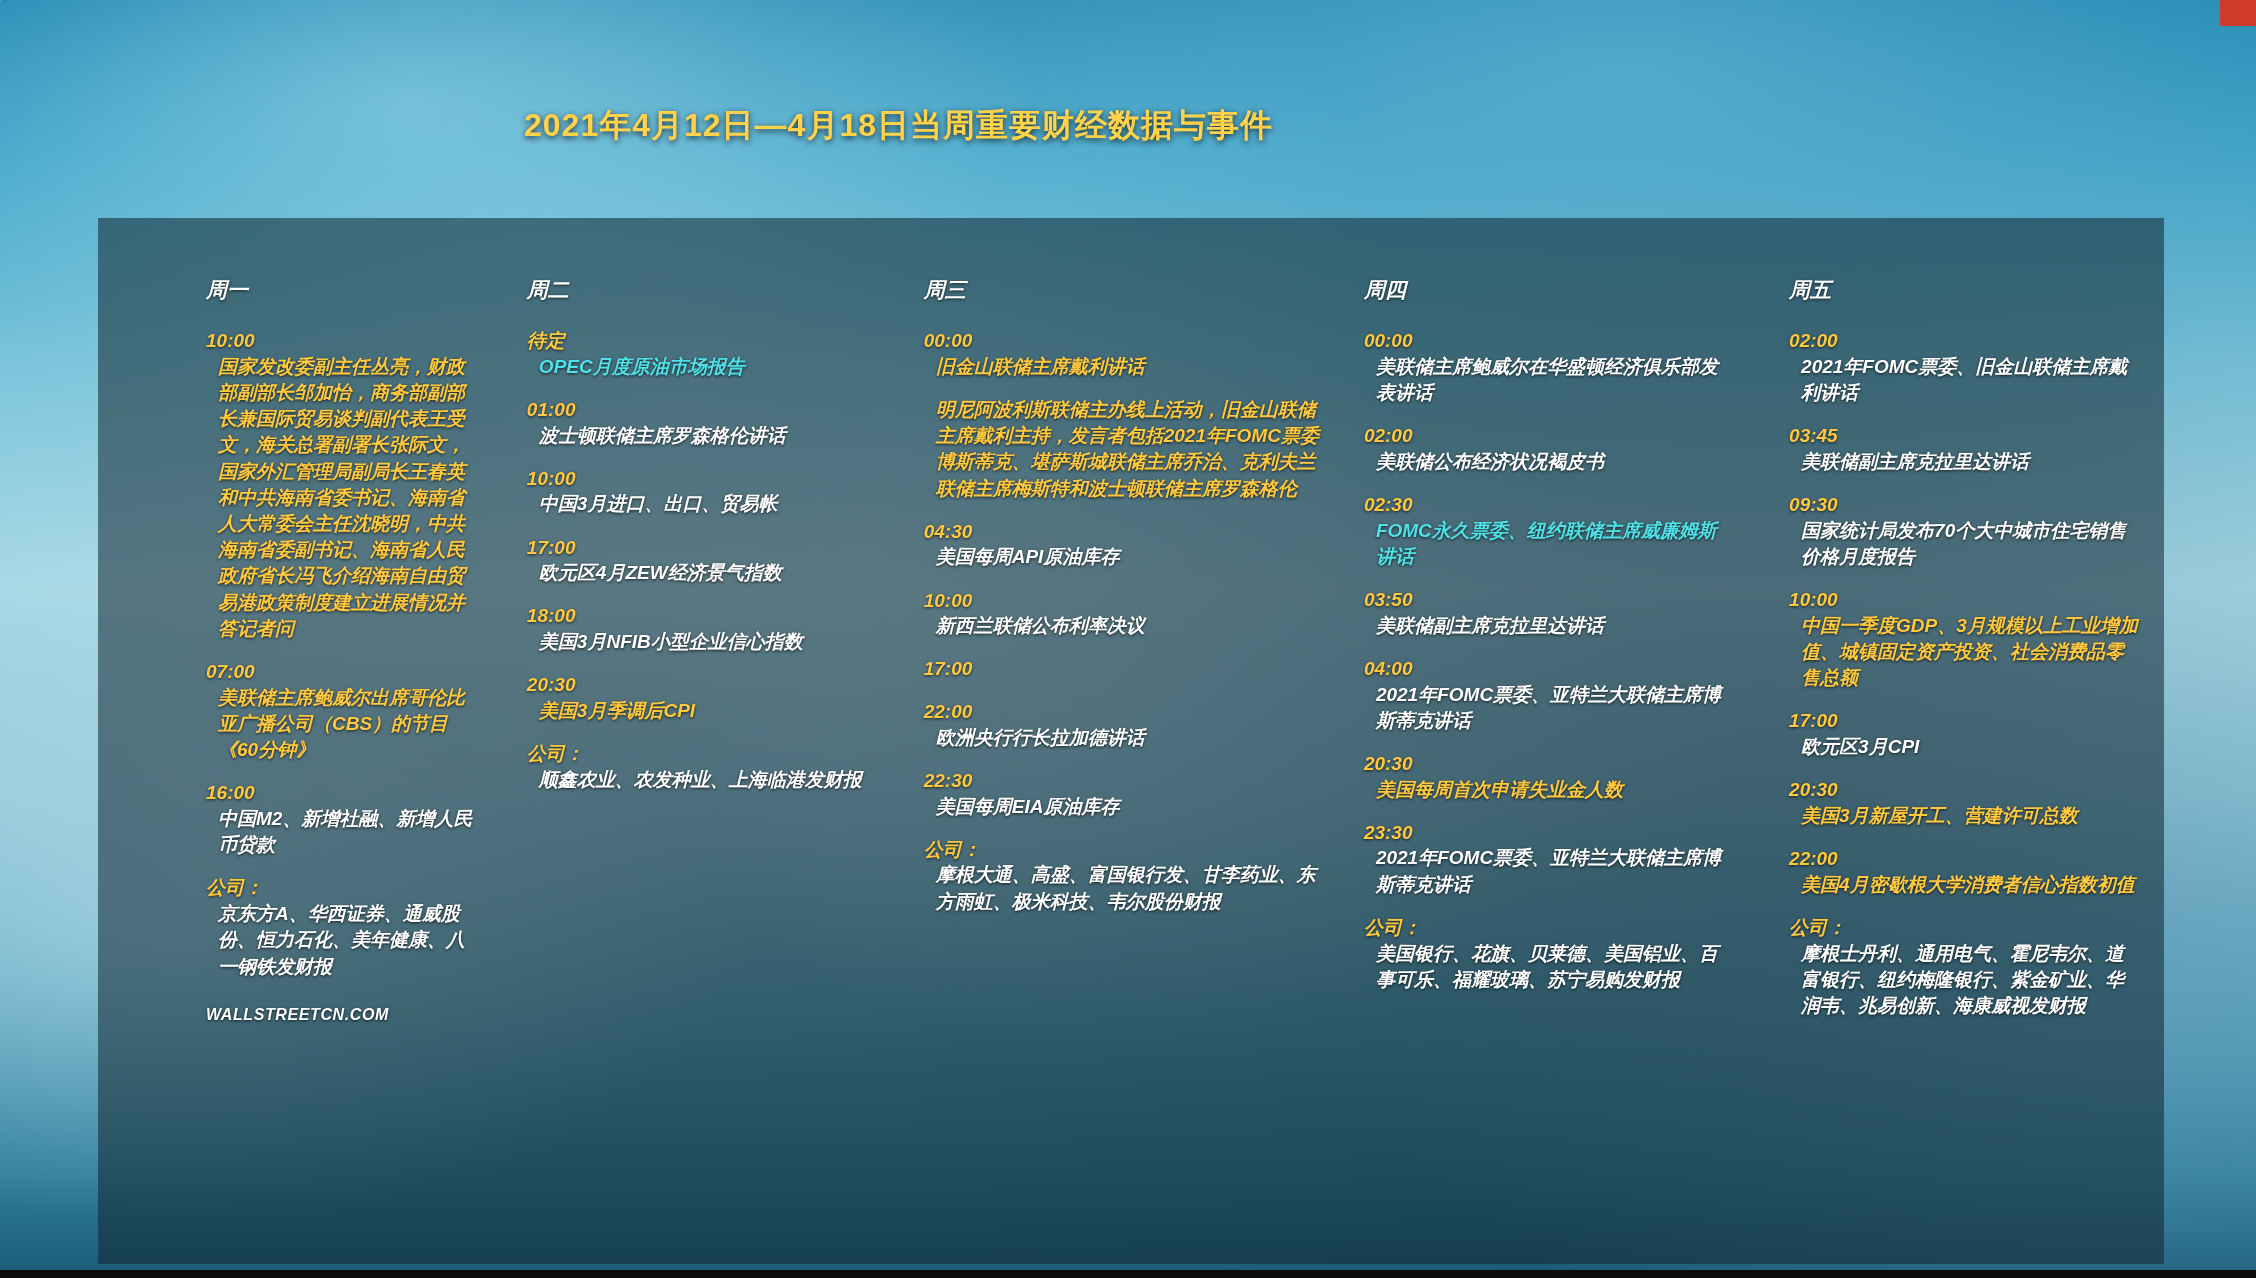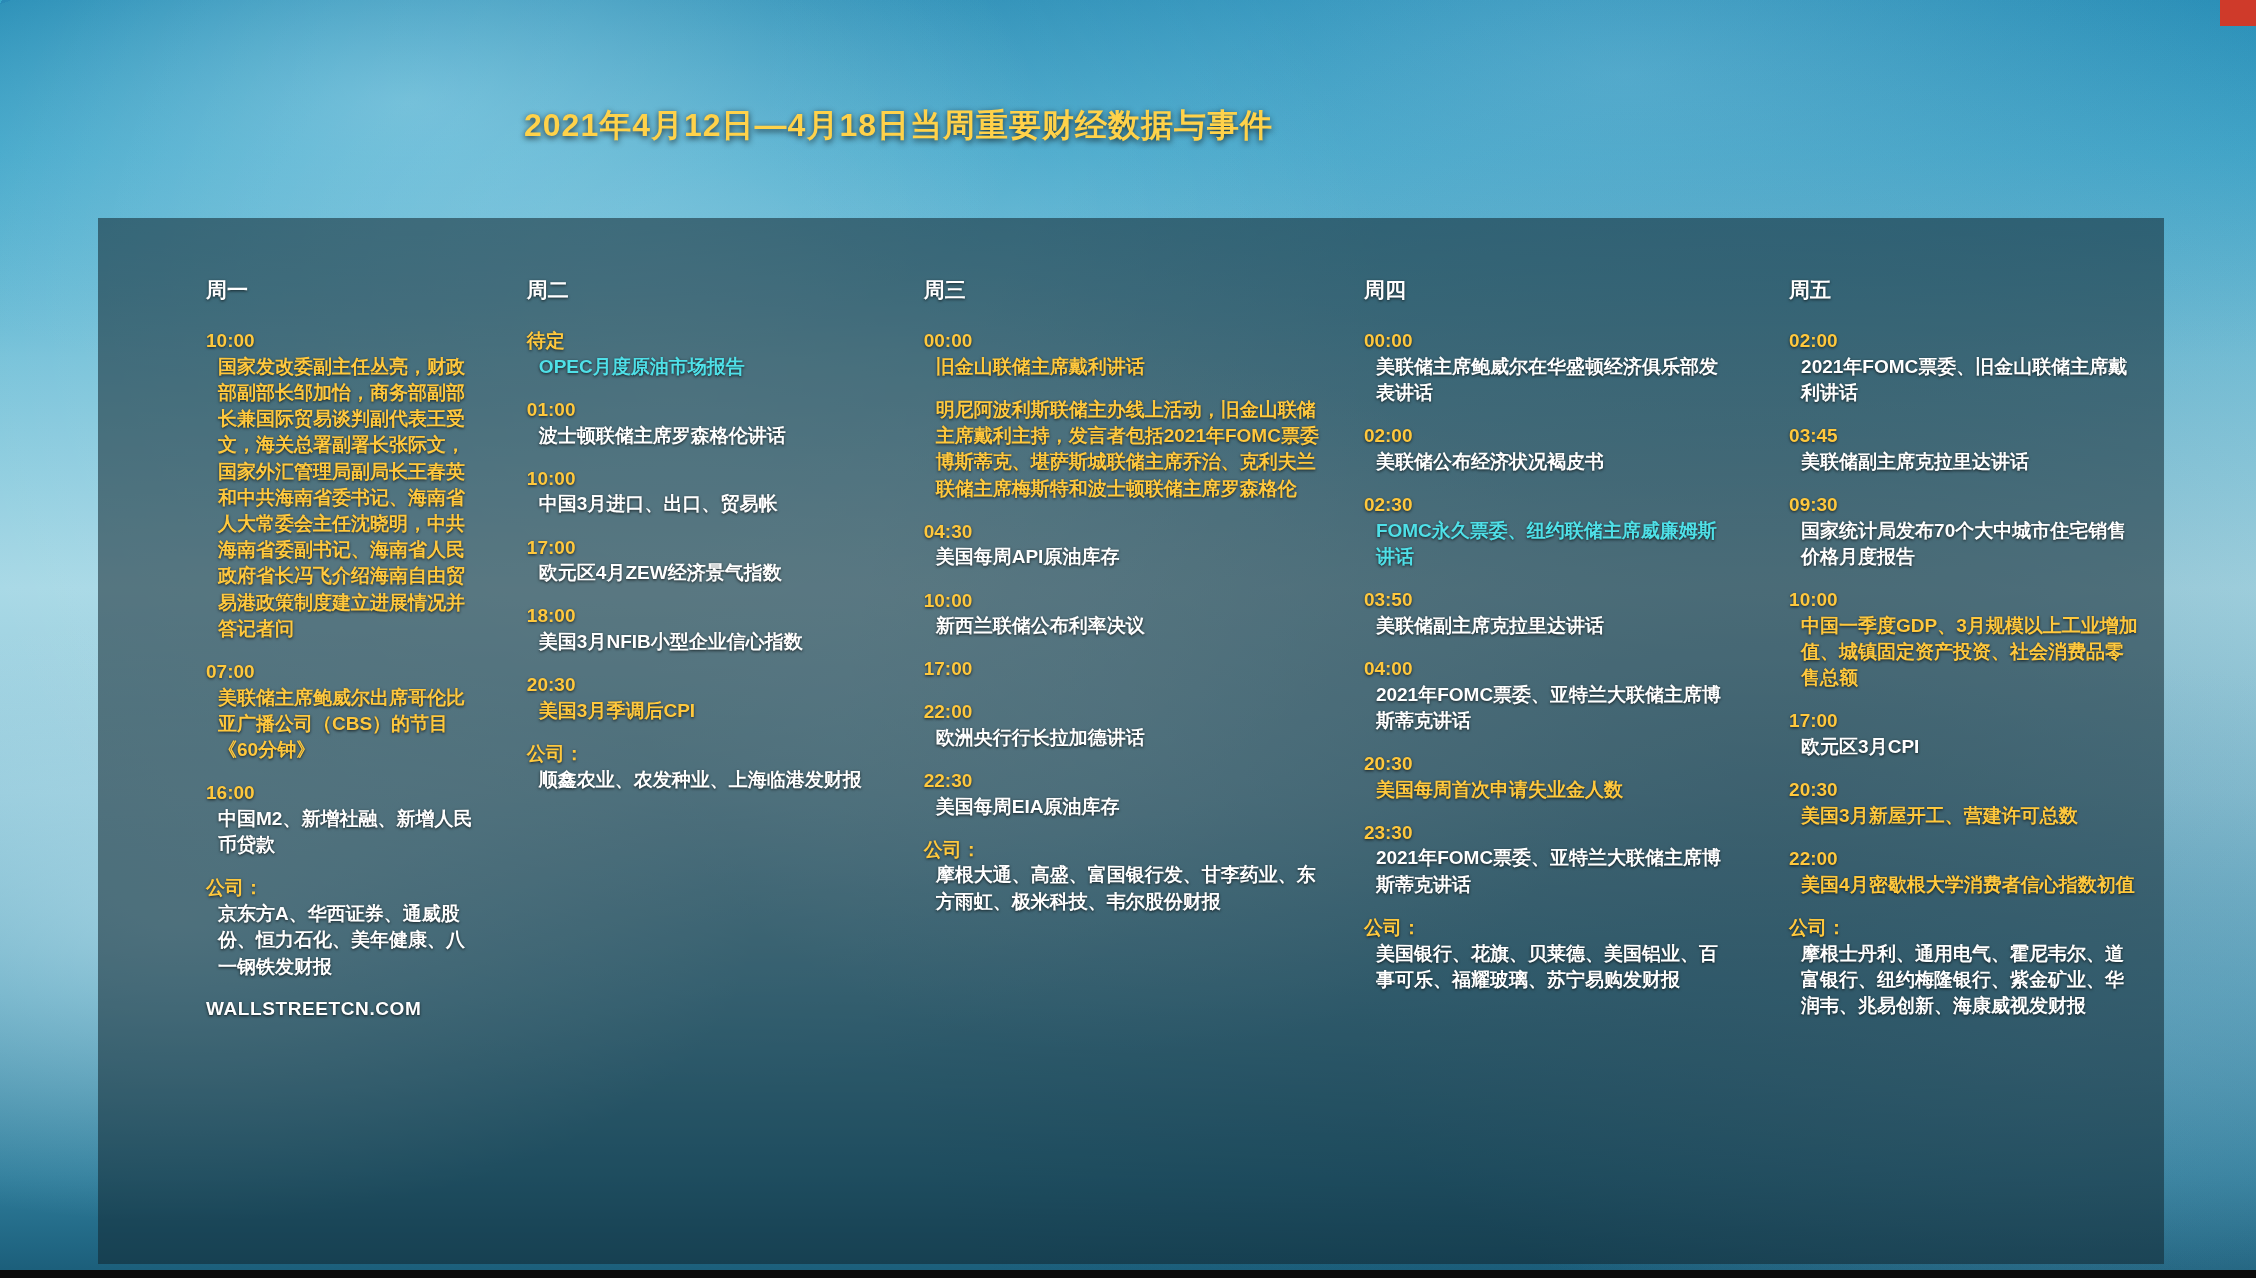--- a/index.html
+++ b/index.html
@@ -80,20 +80,21 @@
   .cols {
     display: flex;
     width: 100%;
     height: 100%;
     box-sizing: border-box;
   }
   .col {
     box-sizing: border-box;
     padding: 18px 26px 0 6px;
     position: relative;
+    font-style: italic;
   }
   .col-0 { width: 19.5%; padding-left: 108px; }
   .col-1 { width: 19.5%; padding-left: 26px;}
   .col-2 { width: 21.5%; padding-left: 20px;}
   .col-3 { width: 20.0%; padding-left: 16px;}
   .col-4 { width: 19.5%; padding-left: 28px;}
 
   .day-head {
     color: #ffffff;
     font-size: 21px;
@@ -115,24 +116,24 @@
     font-weight: bold;
     text-shadow: 0 1px 3px rgba(0,0,0,0.75);
     margin-left: 12px;
   }
   .evt.white { color: #ffffff; }
   .evt.yellow { color: #ffc83d; }
   .evt.cyan { color: #4fe0e8; }
 
   .watermark {
     color: #ffffff;
-    font-size: 19px;
+    font-size: 16px;
     font-weight: bold;
     letter-spacing: 0.6px;
-    margin-top: 18px;
+    margin-top: 26px;
     text-shadow: 0 1px 3px rgba(0,0,0,0.8);
   }
 
   .corner-tr {
     position: absolute;
     right: 0;
     top: 0;
     width: 36px;
     height: 26px;
     background: #cf3a2a;

